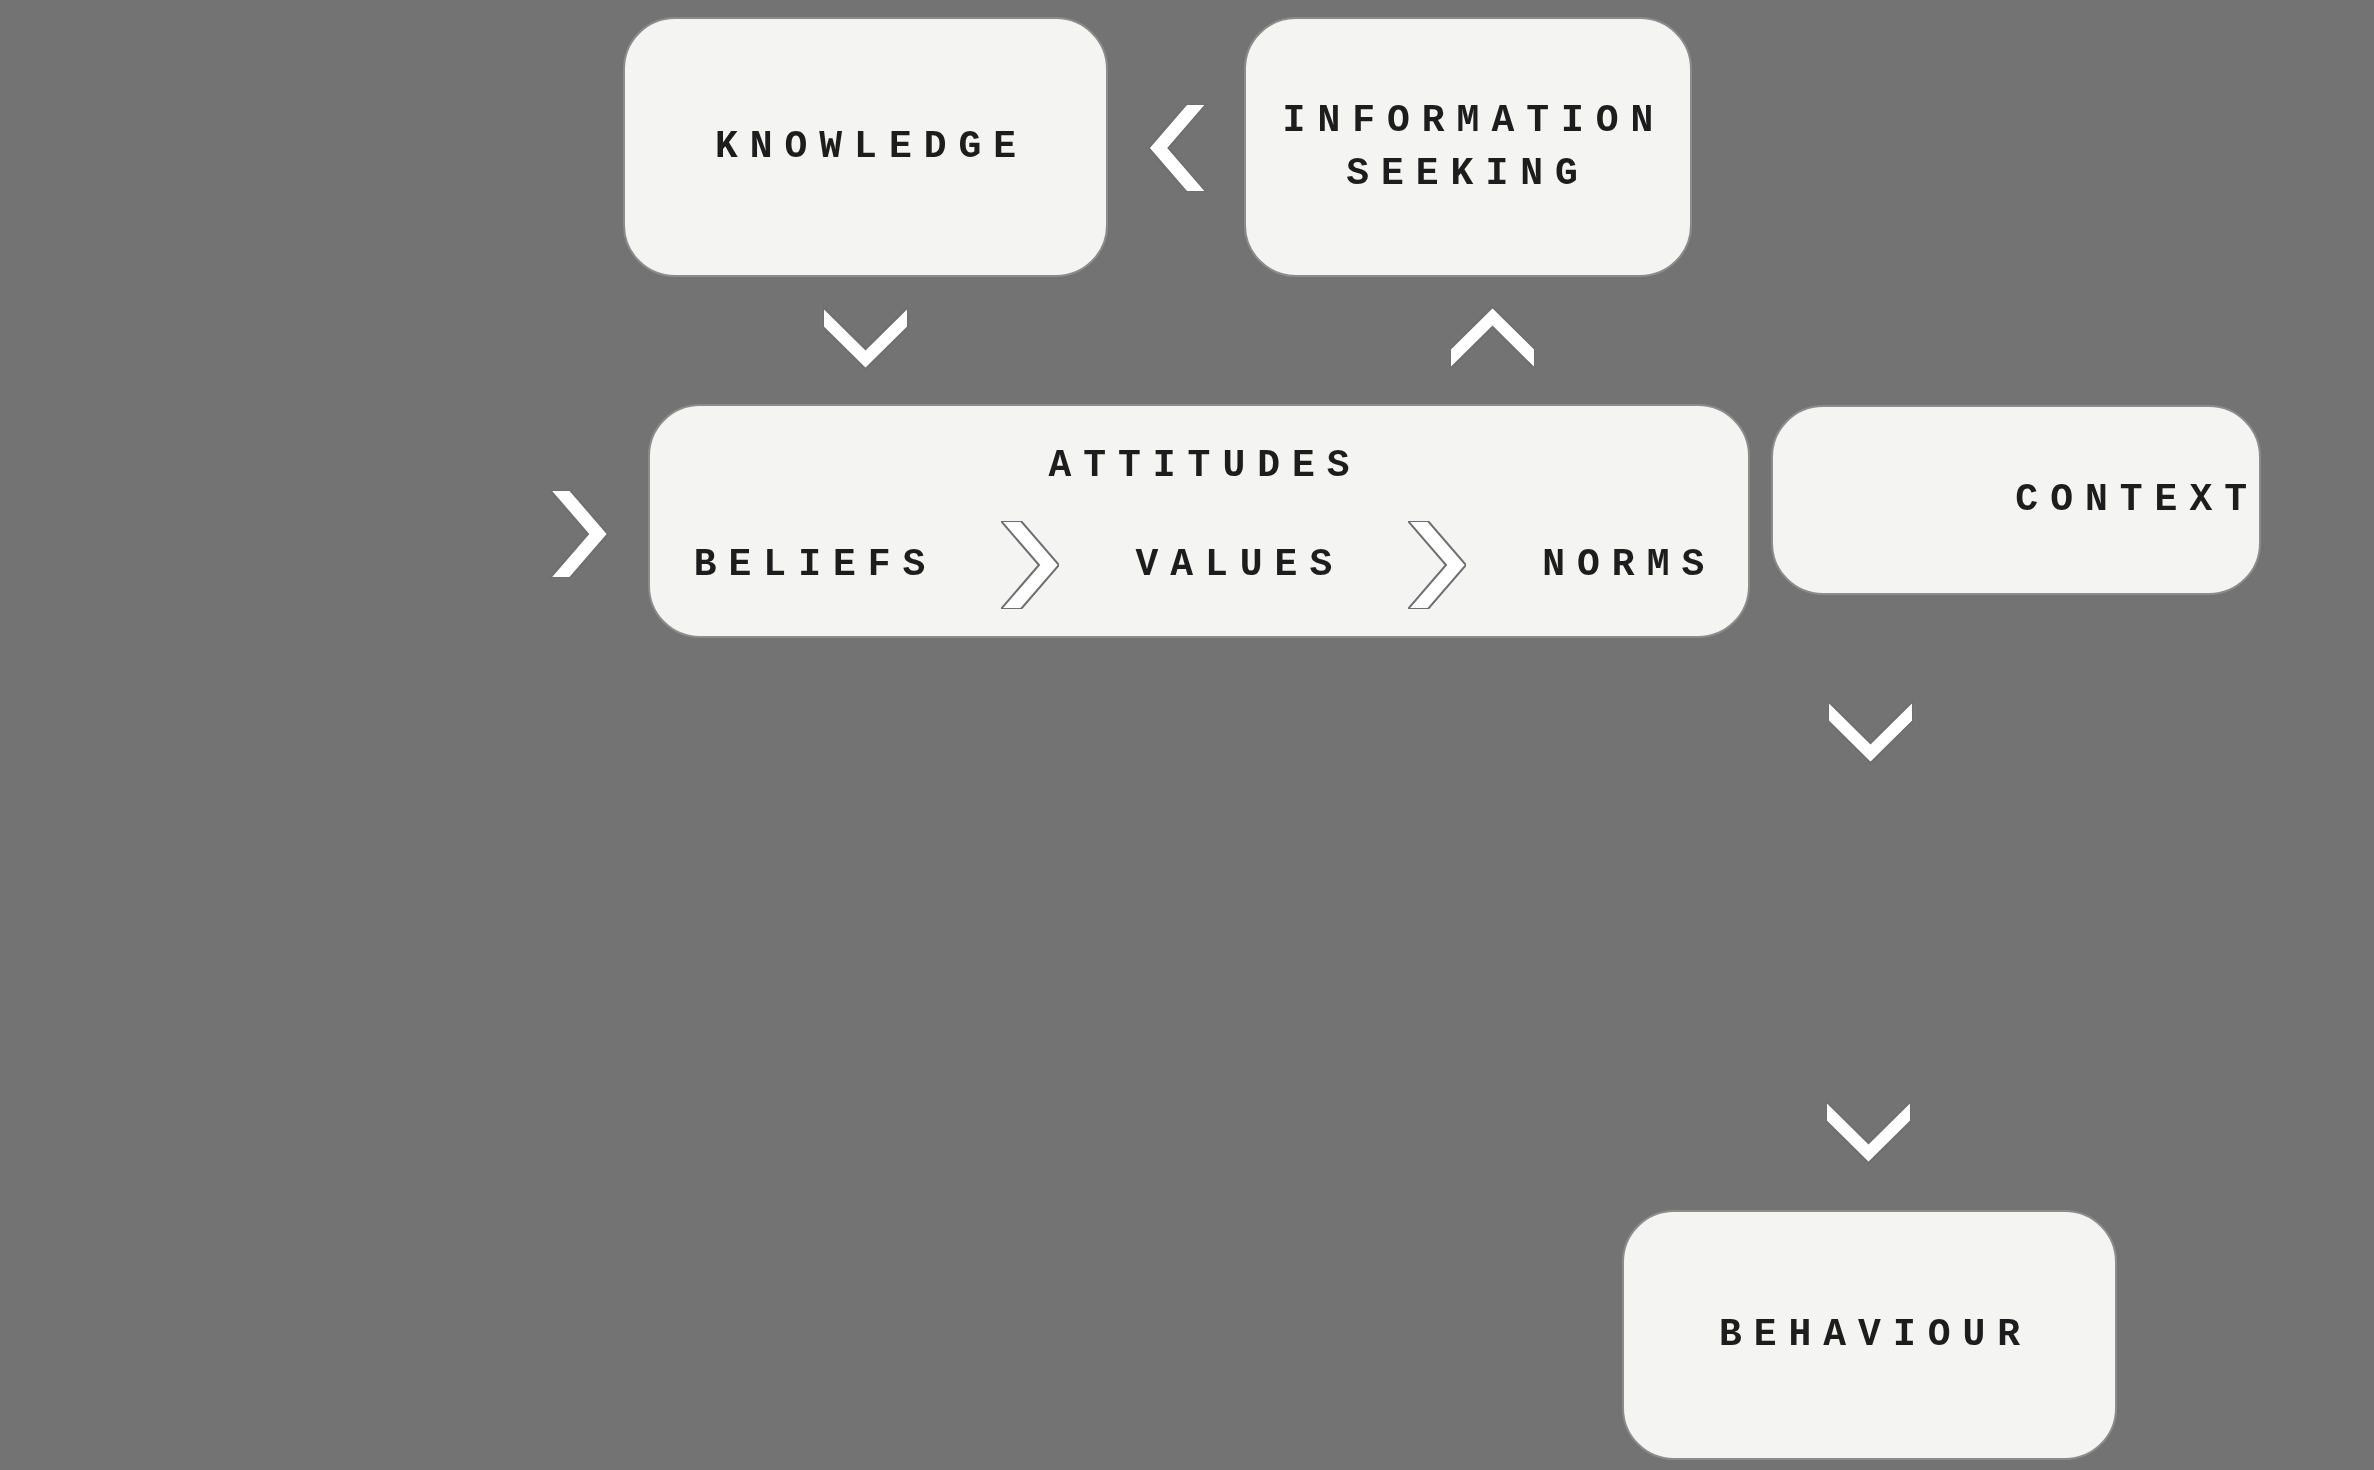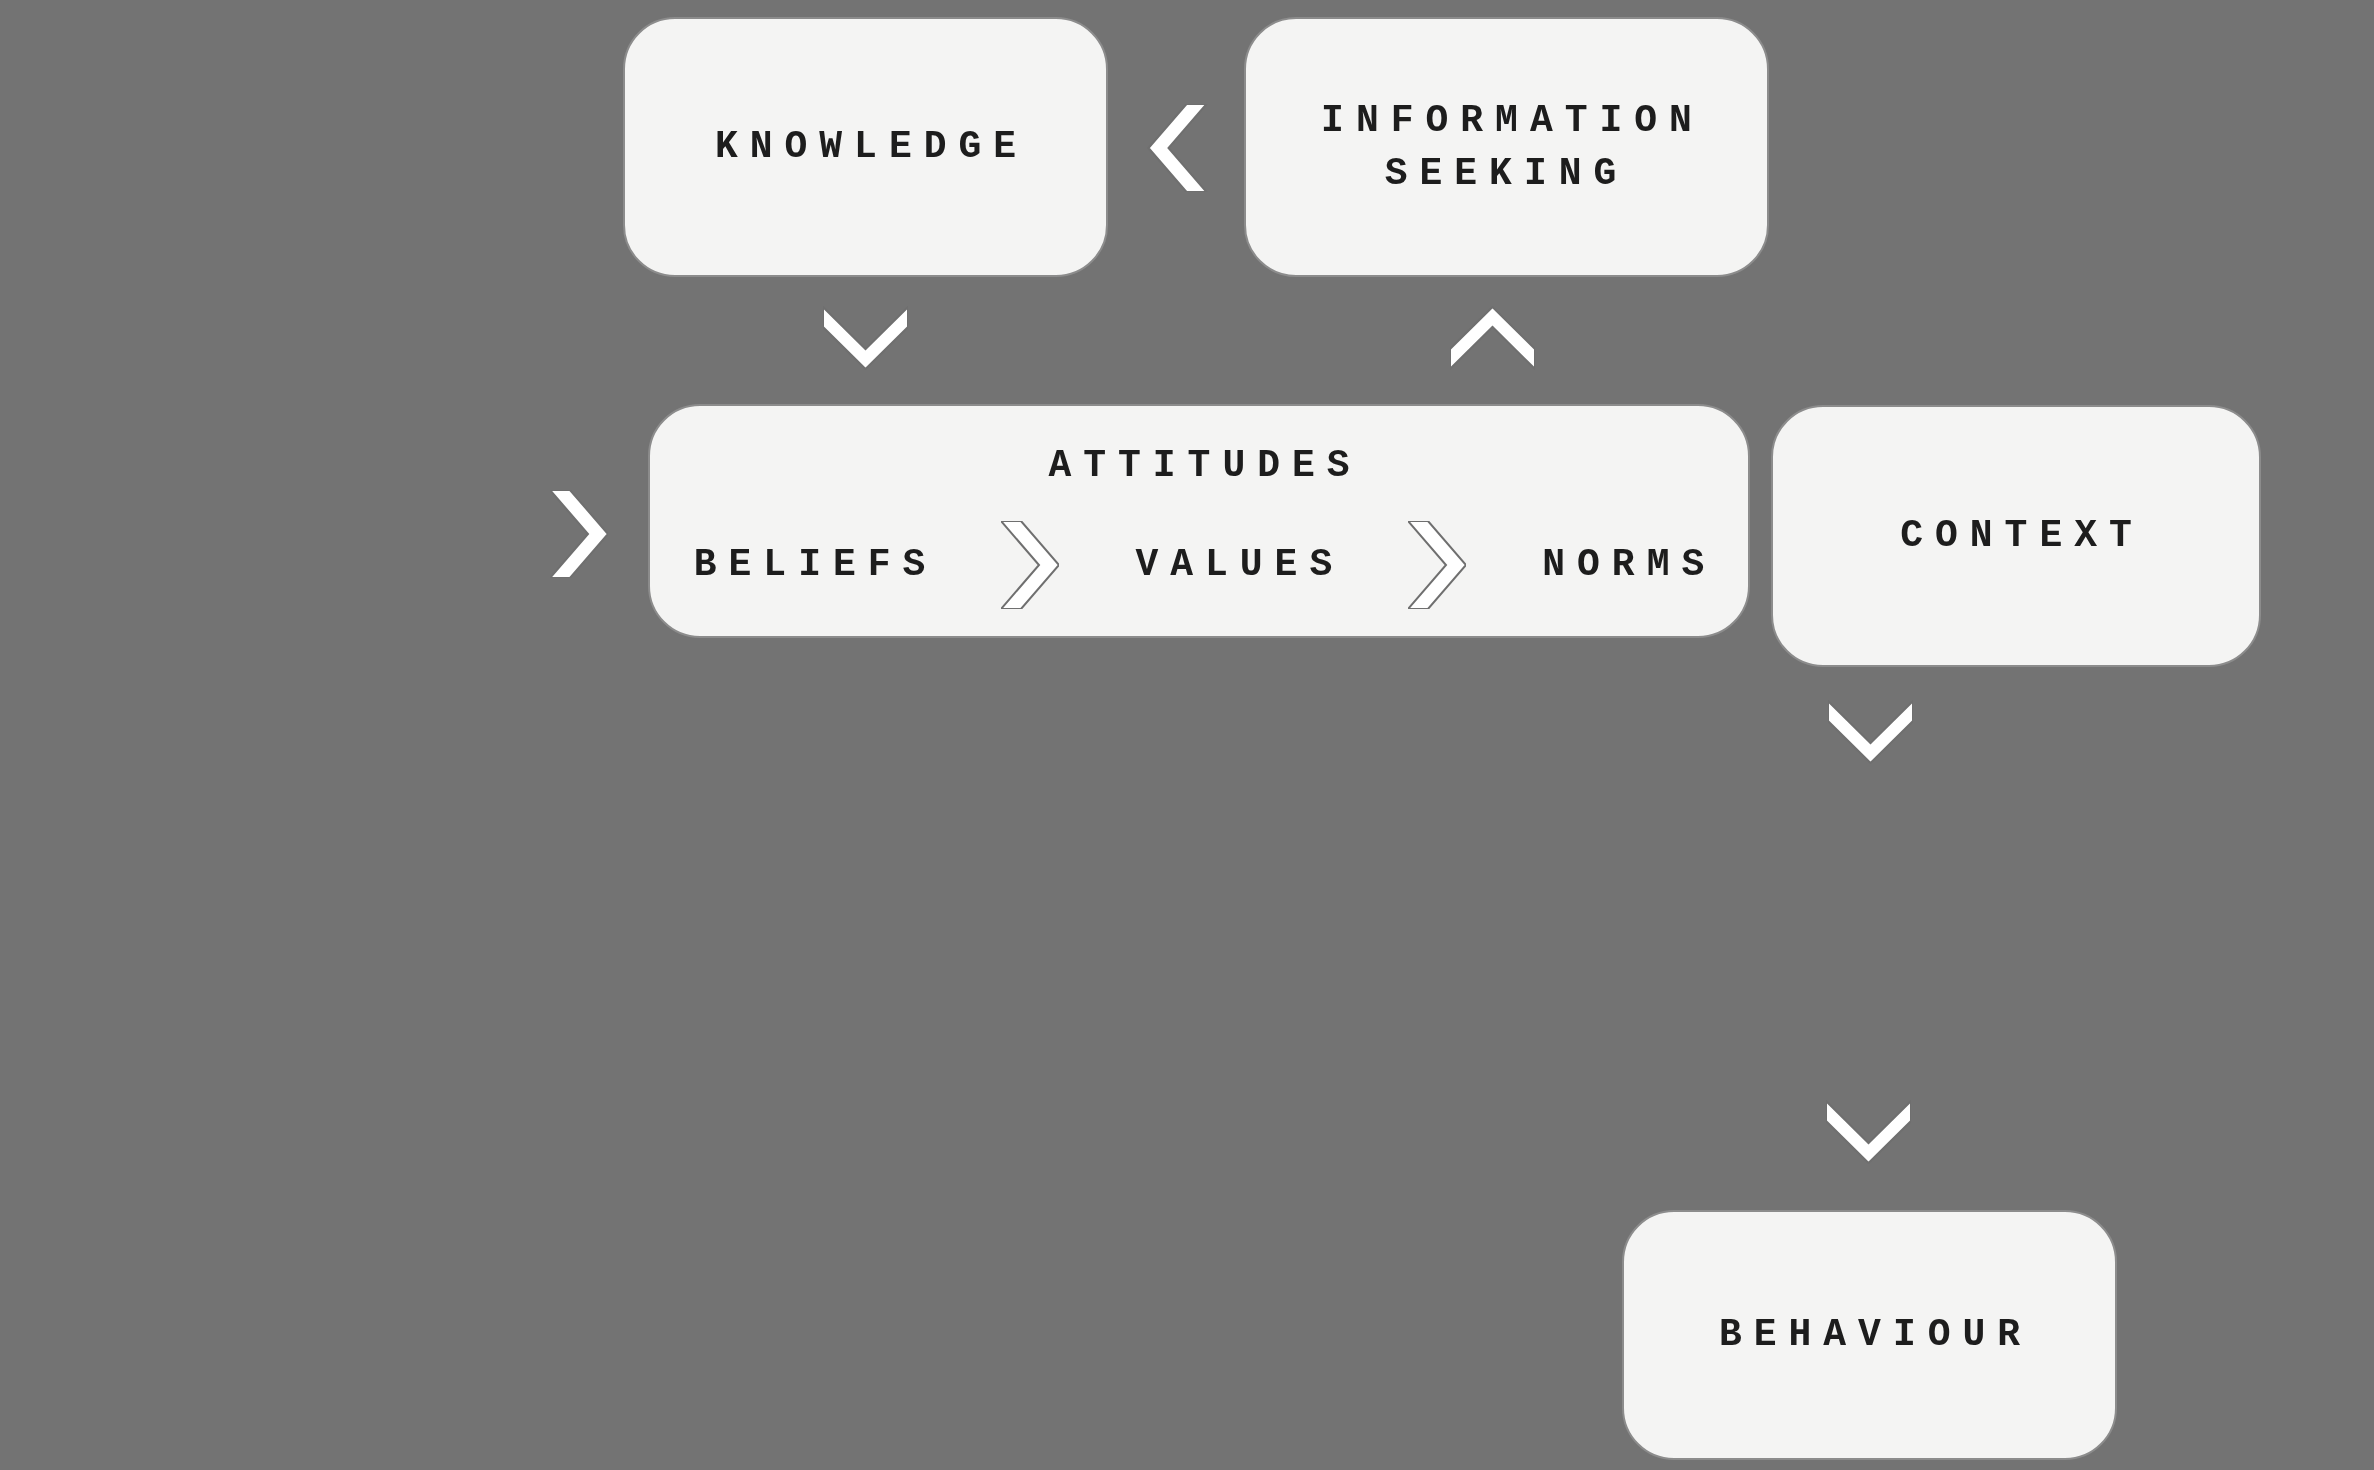--- a/index.html
+++ b/index.html
@@ -32,25 +32,25 @@
   }
   .chev { position: absolute; }
   .chev polygon {
     fill: #ffffff;
     stroke: #6f6f6f;
     stroke-width: 2;
     stroke-linejoin: miter;
   }
   
   .knowledge   { left: 623px;  top: 17px;   width: 485px;  height: 260px; }
-  .infoseek    { left: 1244px; top: 17px;   width: 525px;  height: 260px; }
+  .infoseek    { left: 1244px; top: 17px;   width: 448px;  height: 260px; }
   .demographics{ left: 23px;   top: 404px;  width: 495px;  height: 262px; }
   .attitudes   { left: 648px;  top: 404px;  width: 1102px; height: 234px;
                  flex-direction: column; gap: 28px; padding-top: 6px; }
-  .context     { left: 1771px; top: 405px;  width: 490px;  height: 262px; }
+  .context     { left: 1771px; top: 405px;  width: 490px;  height: 190px; justify-content: flex-end; }
   .habits      { left: 1622px; top: 798px;  width: 497px;  height: 262px; }
   .behaviour   { left: 1622px; top: 1210px; width: 495px;  height: 250px; justify-content: center; }
   .infoseek .box-label { max-width: 420px; }
   .att-row {
     display: flex;
     align-items: center;
     justify-content: center;
     gap: 64px;
   }
   .att-row .chev-inline { flex: 0 0 auto; }

